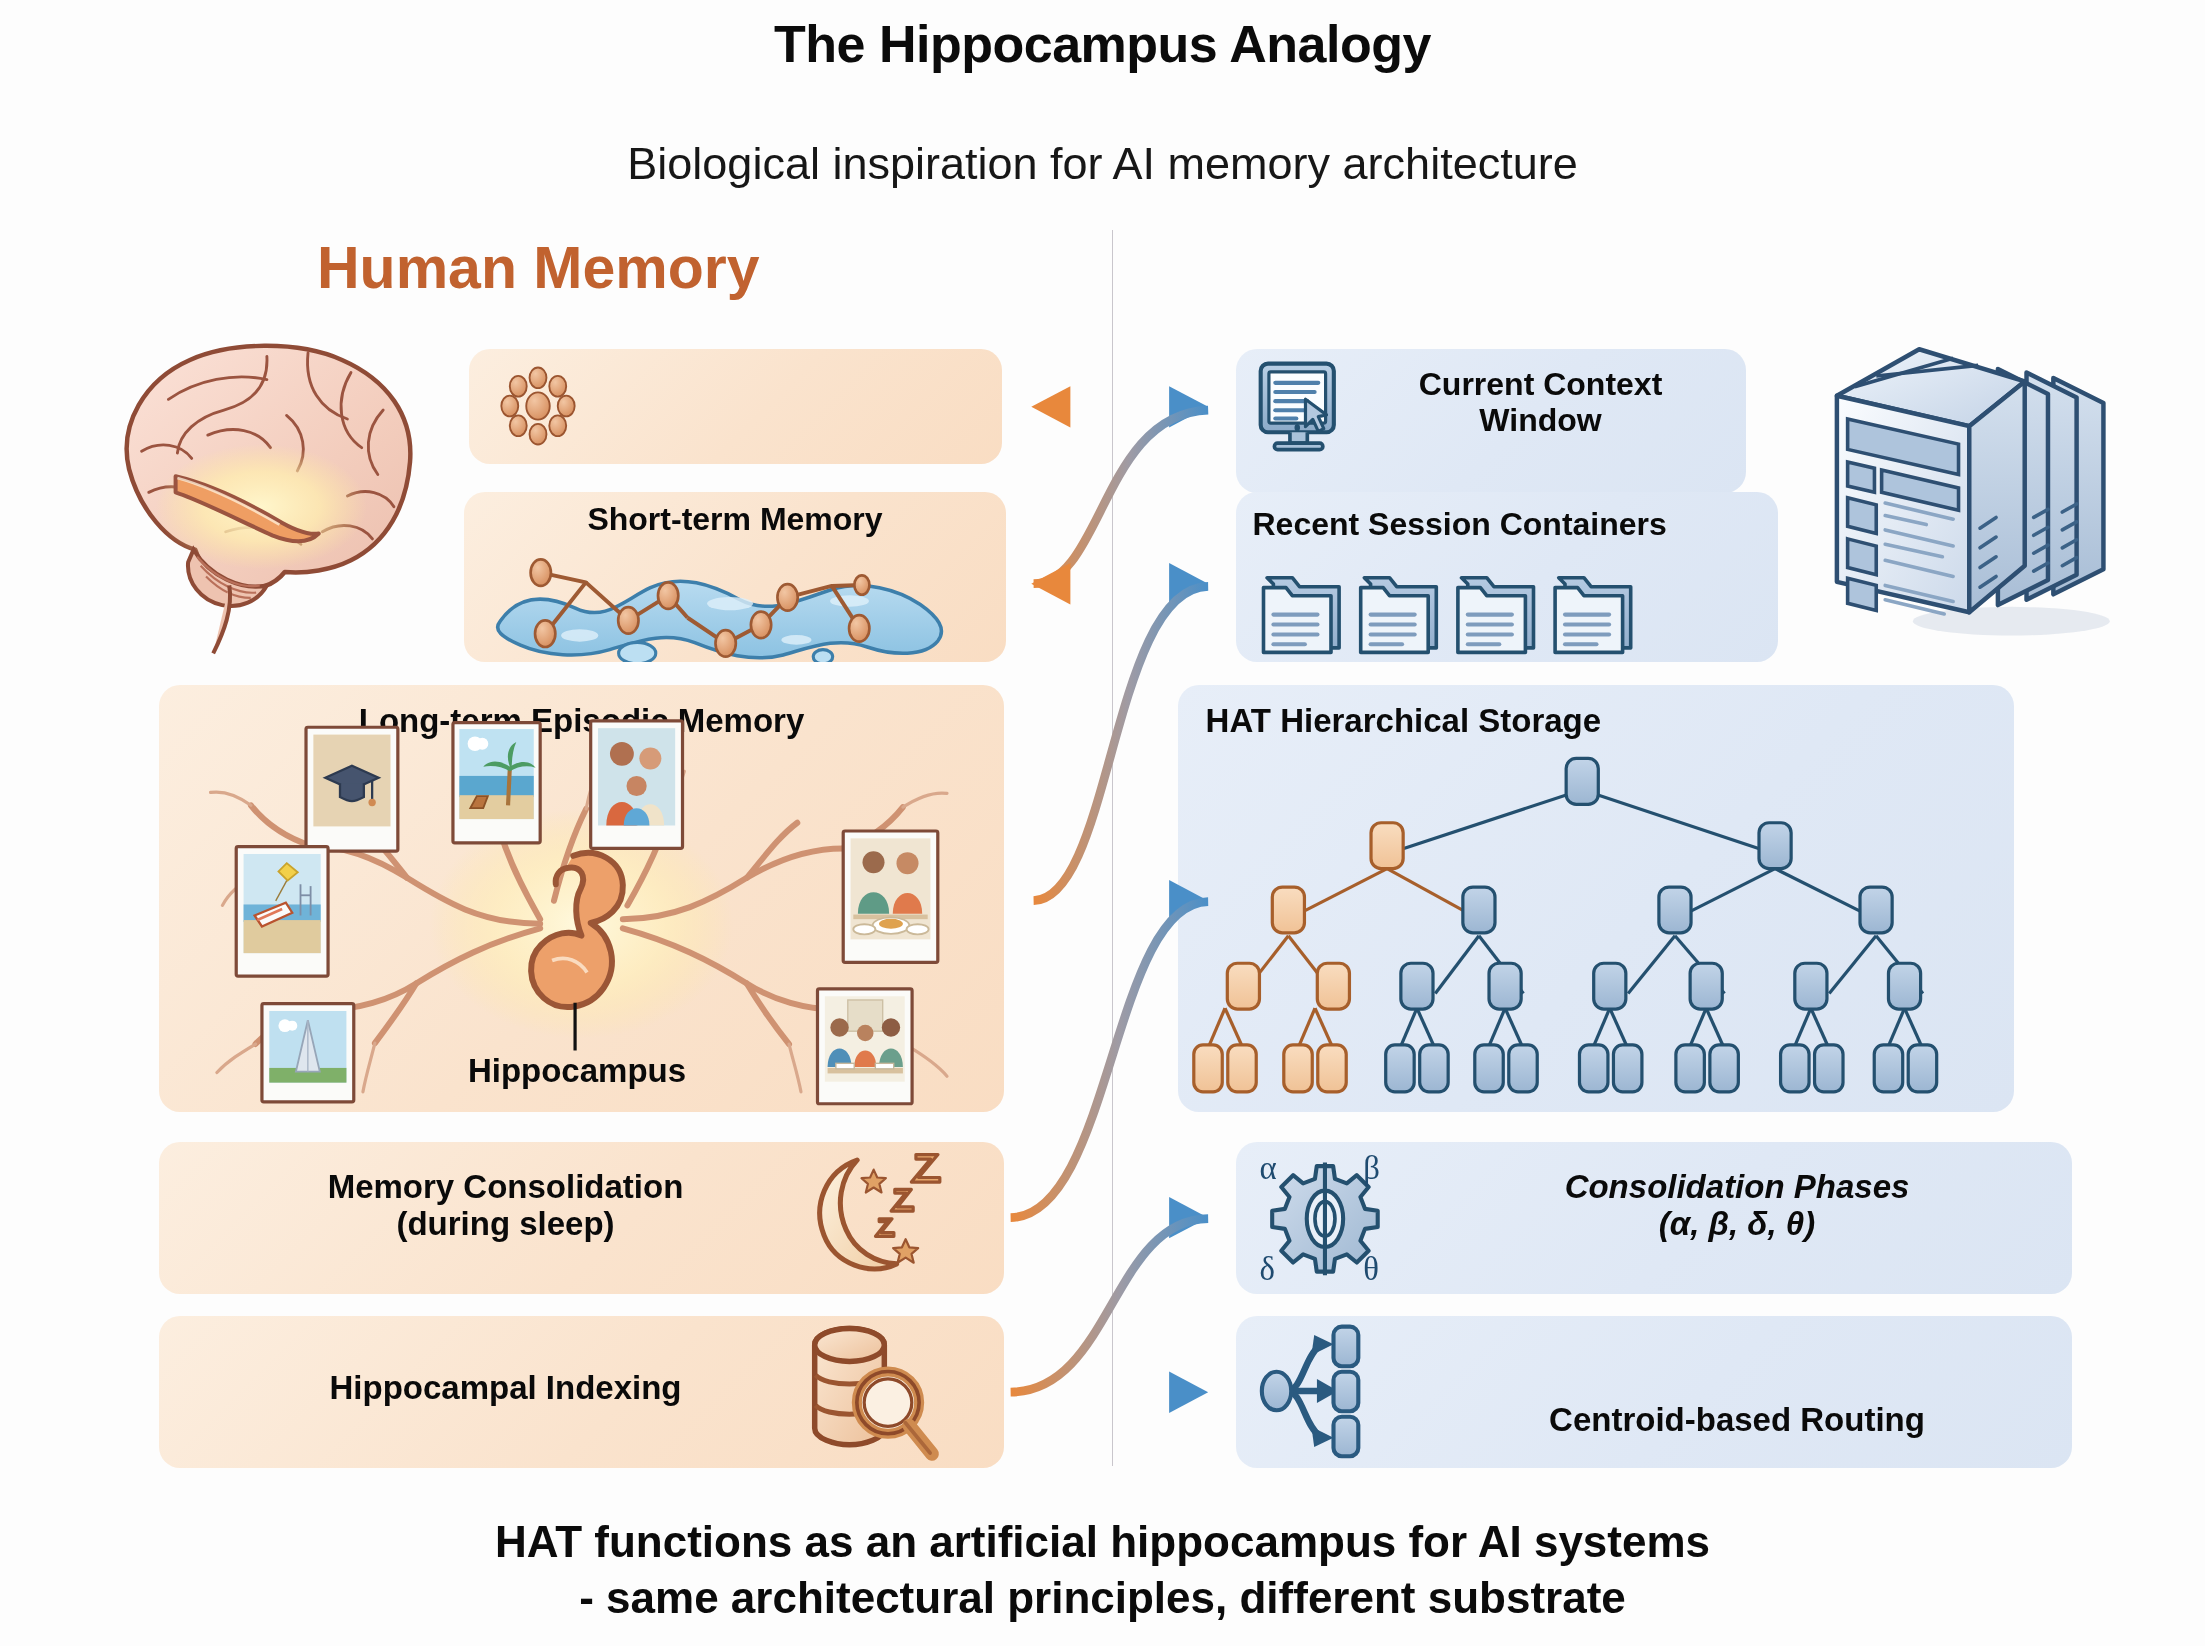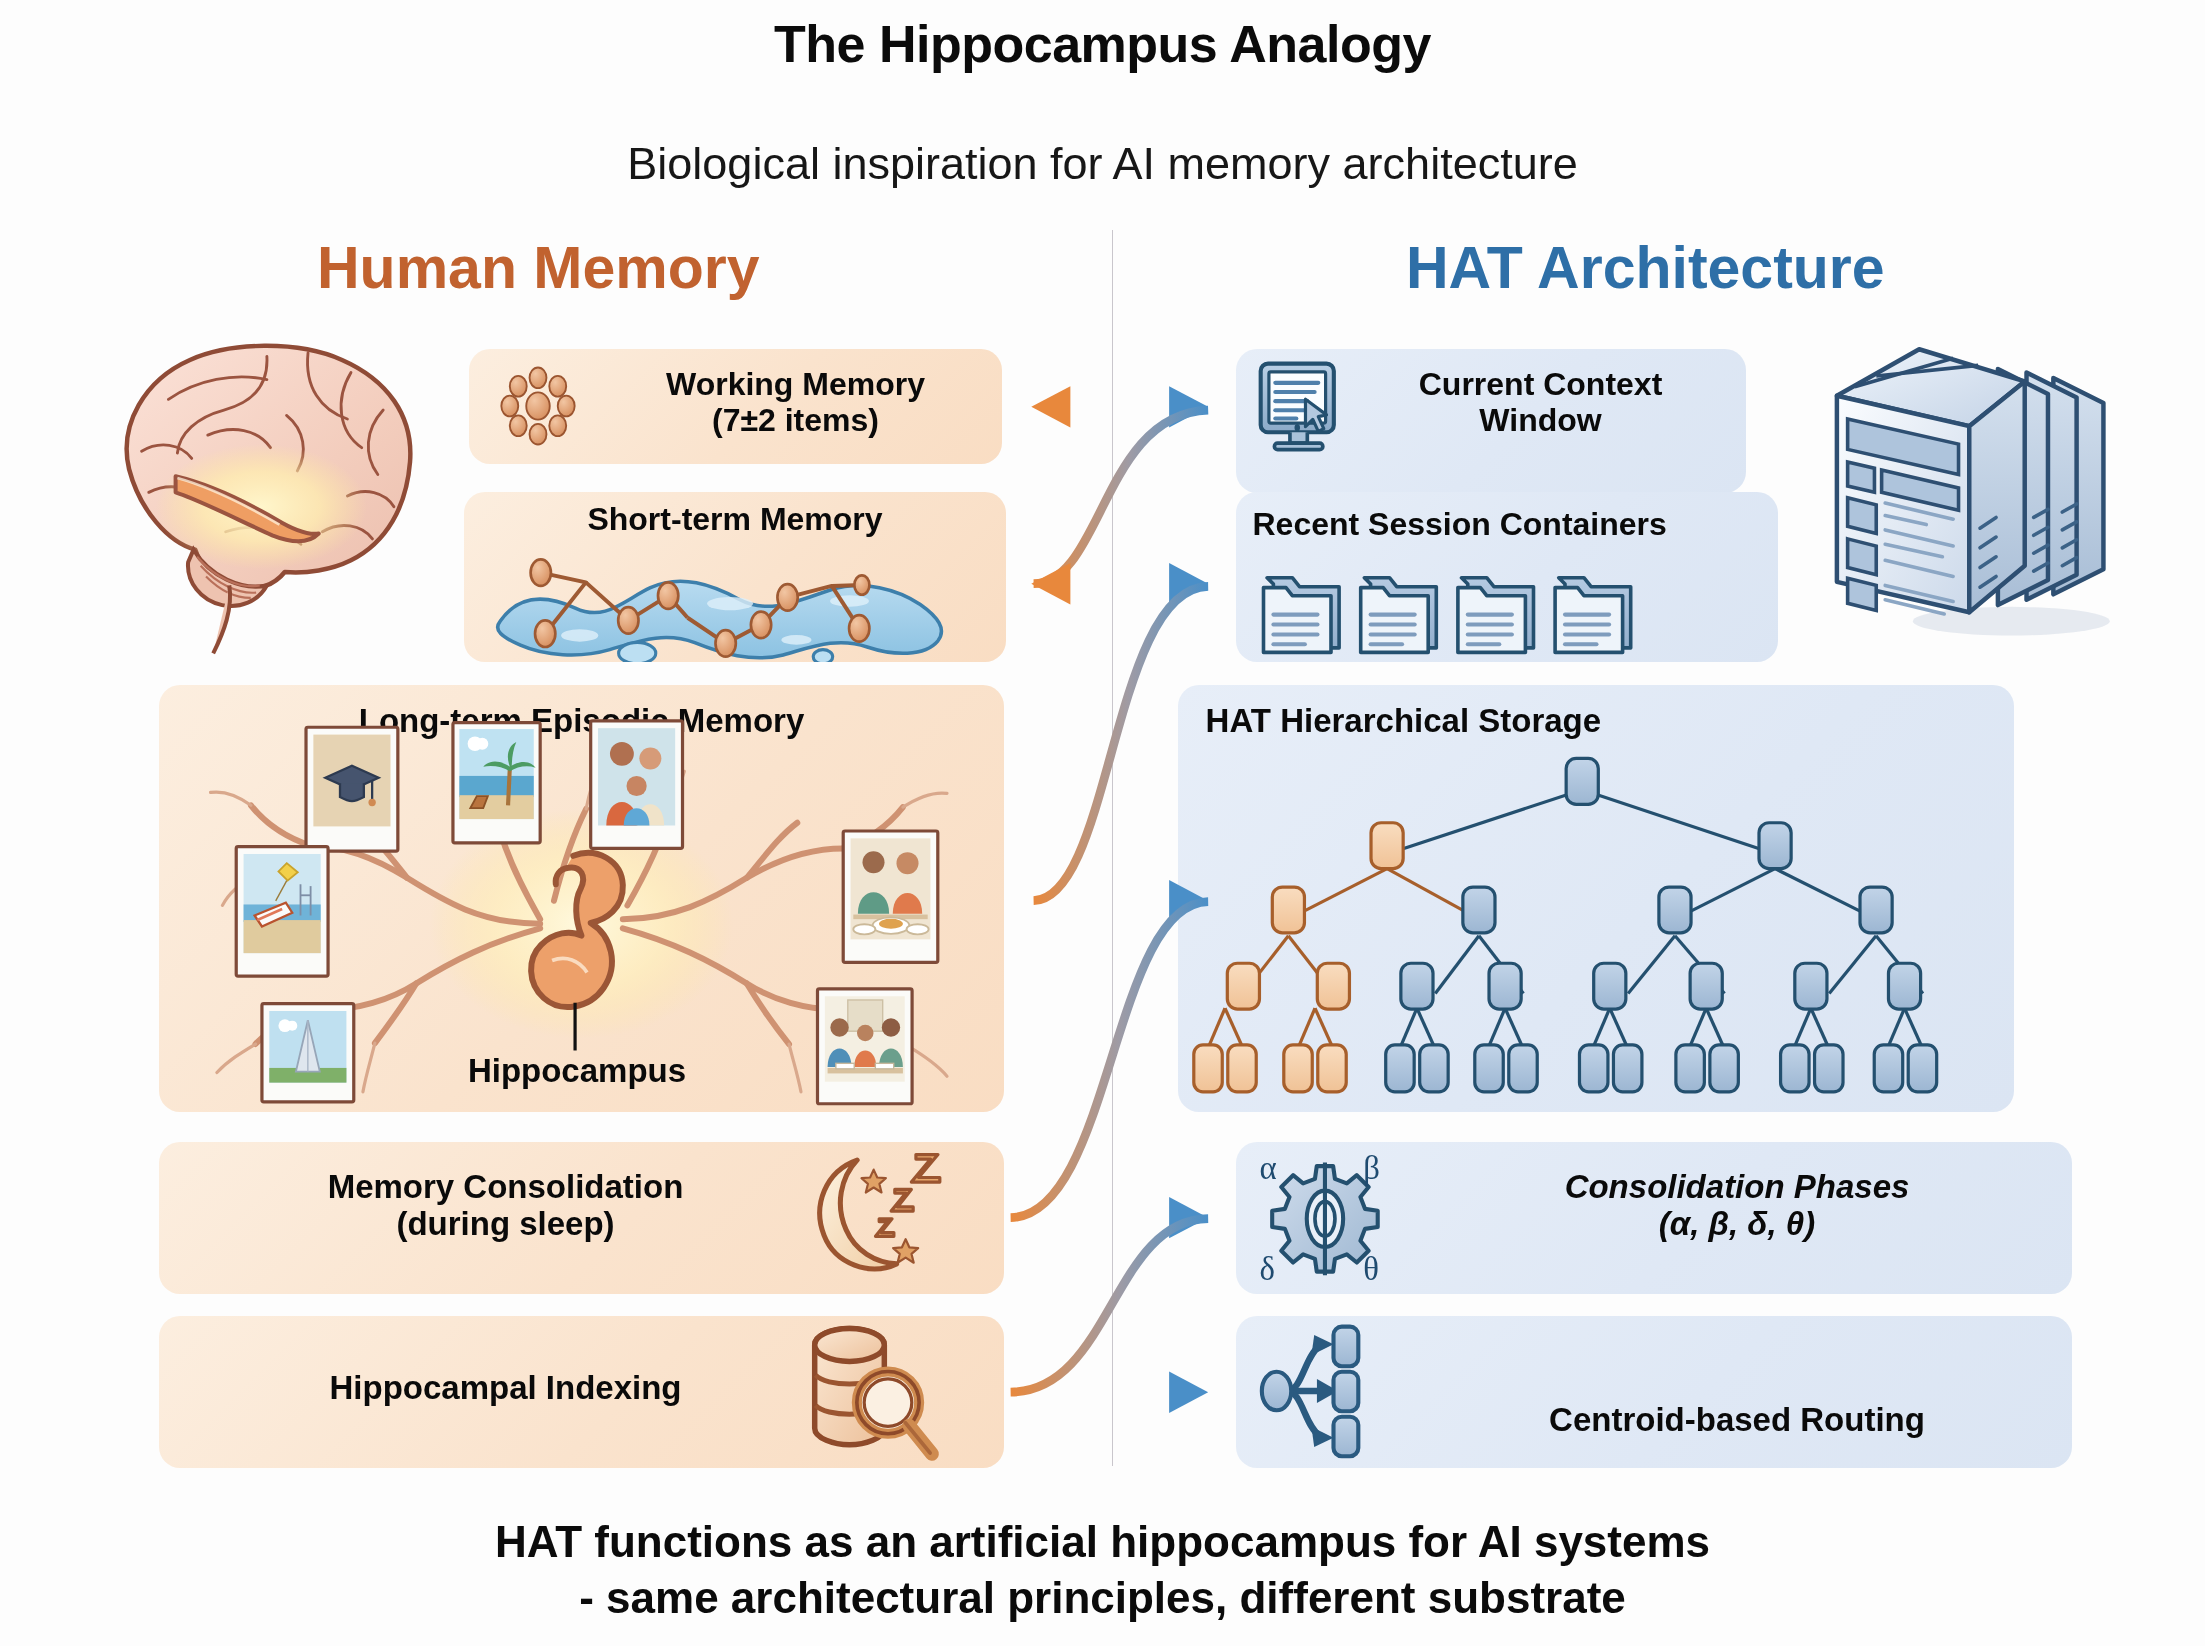--- a/index.html
+++ b/index.html
@@ -73,21 +73,20 @@
 </style>
 </head>
 <body>
 
 <div id="root">
 
   <div class="title">The Hippocampus Analogy</div>
   <div class="subtitle">Biological inspiration for AI memory architecture</div>
 
   <div class="col-head left">Human Memory</div>
-  <div class="col-head right">HAT Architecture</div>
 
   <div class="divider"></div>
 
   <div class="brain">
     <svg viewBox="0 0 400 380" width="363" height="340">
       <defs>
         <radialGradient id="hipGlow" cx="50%" cy="50%" r="50%">
           <stop offset="0%" stop-color="#fff6cc" stop-opacity="1"></stop>
           <stop offset="55%" stop-color="#ffeeb0" stop-opacity=".75"></stop>
           <stop offset="100%" stop-color="#ffe9a0" stop-opacity="0"></stop>
@@ -227,22 +226,20 @@
           <ellipse cx="142" cy="58" rx="18" ry="22"></ellipse>
           <ellipse cx="160" cy="100" rx="18" ry="22"></ellipse>
           <ellipse cx="142" cy="142" rx="18" ry="22"></ellipse>
           <ellipse cx="100" cy="160" rx="18" ry="22"></ellipse>
           <ellipse cx="58" cy="142" rx="18" ry="22"></ellipse>
           <ellipse cx="40" cy="100" rx="18" ry="22"></ellipse>
           <ellipse cx="58" cy="58" rx="18" ry="22"></ellipse>
         </g>
       </svg>
     </div>
-    <div class="panel-label" style="left:138px; top:18.4px; width:377px; font-size:32px; text-align:center;">Working Memory
-(7±2 items)</div>
   </div>
 
   <div class="panel bio" style="left:464px; top:492px; width:542px; height:170px;">
     <div class="panel-label" style="left:0; top:10px; width:542px; font-size:32px; text-align:center;">Short-term Memory</div>
     <div style="position:absolute;left:18.4px;top:55px;">
       <svg viewBox="0 0 1100 260" width="505" height="115">
         <defs>
           <linearGradient id="waterG" x1="0" y1="0" x2="0" y2="1">
             <stop offset="0%" stop-color="#b8dbf0"></stop>
             <stop offset="100%" stop-color="#8cc2e2"></stop>

